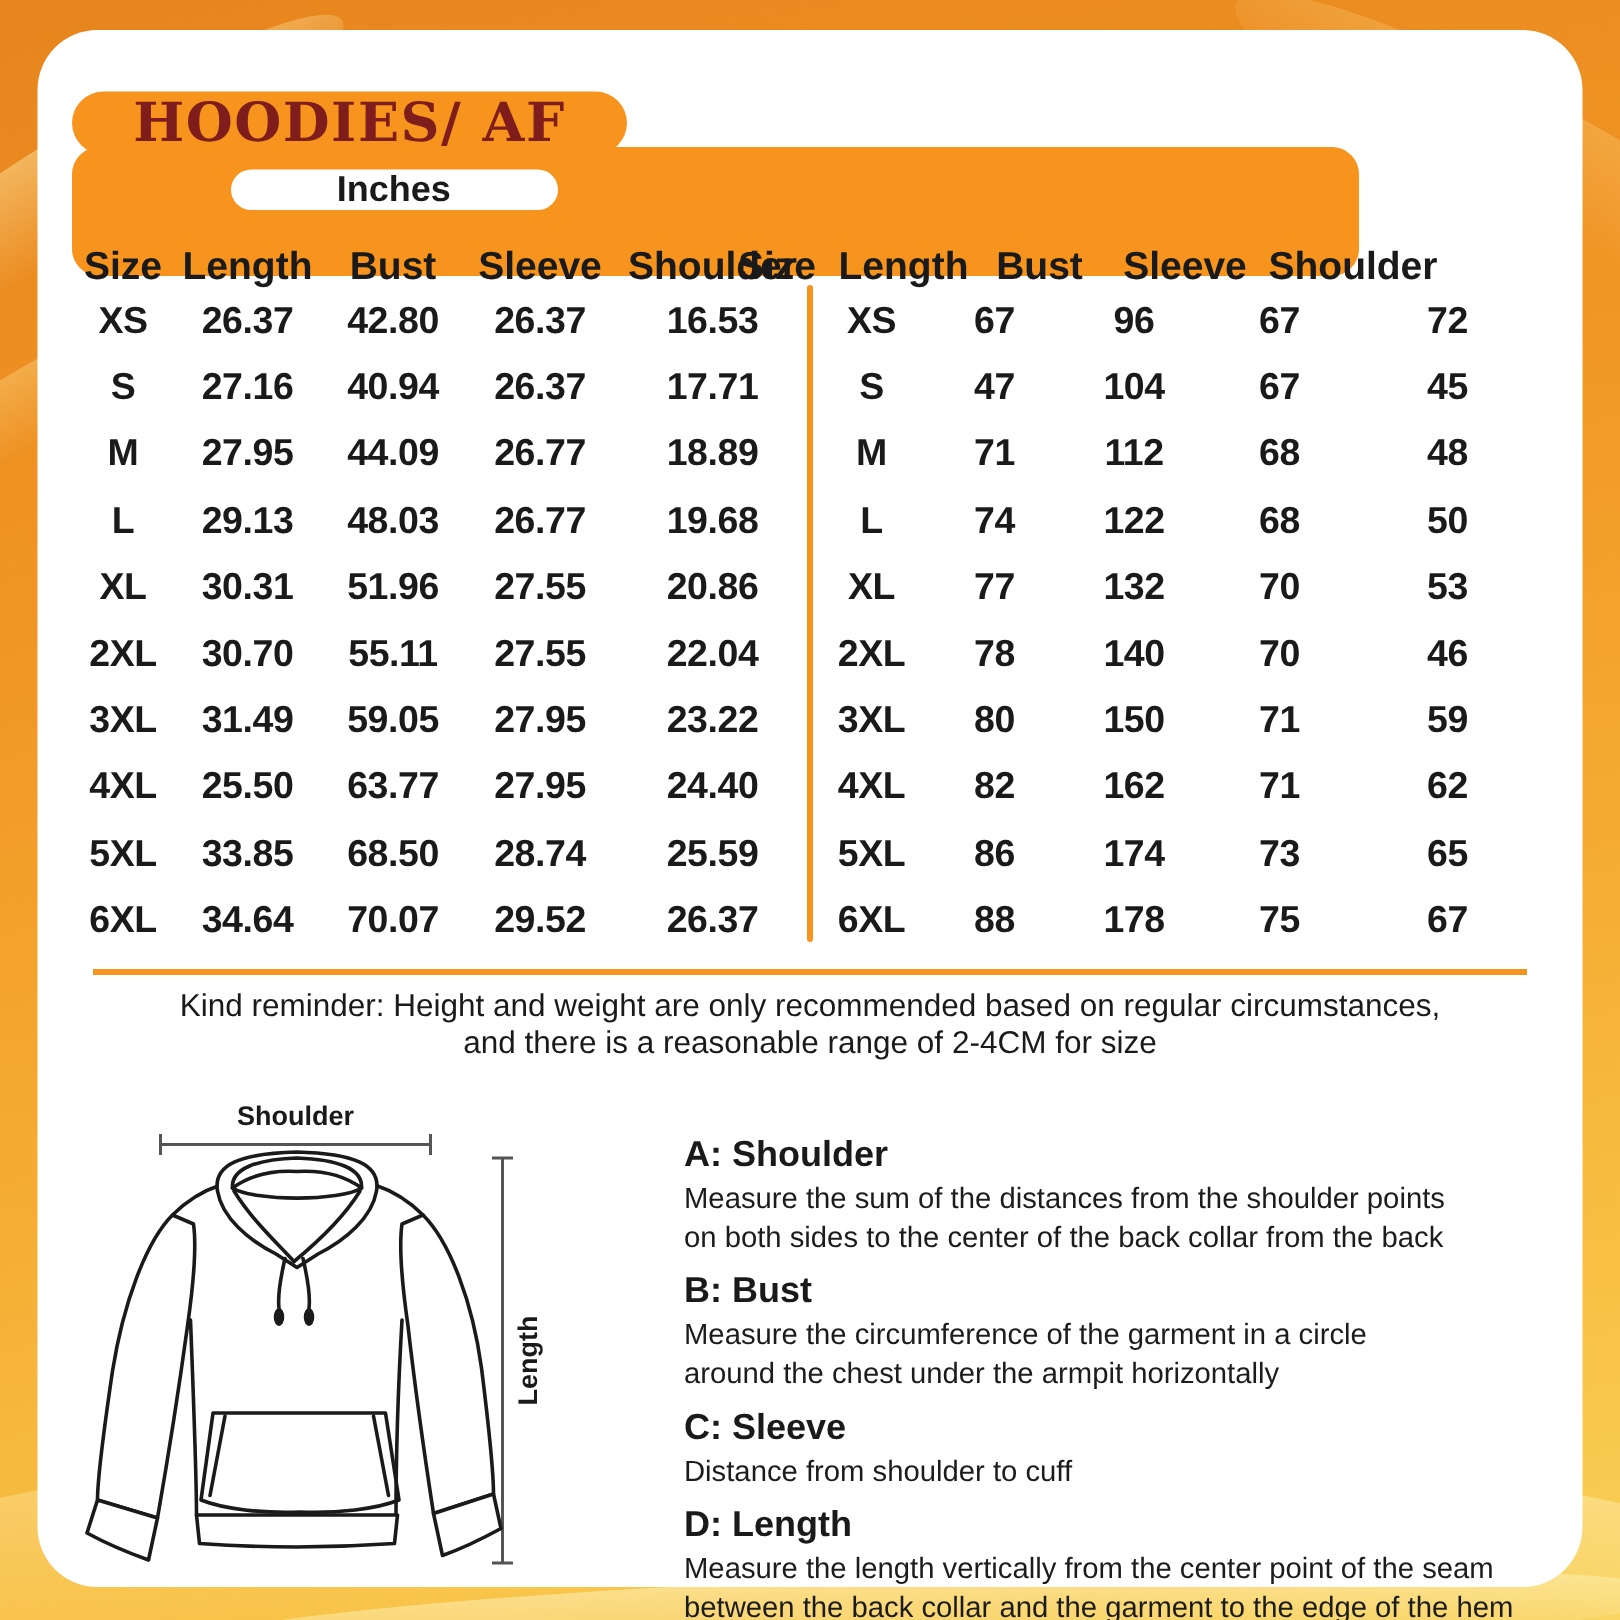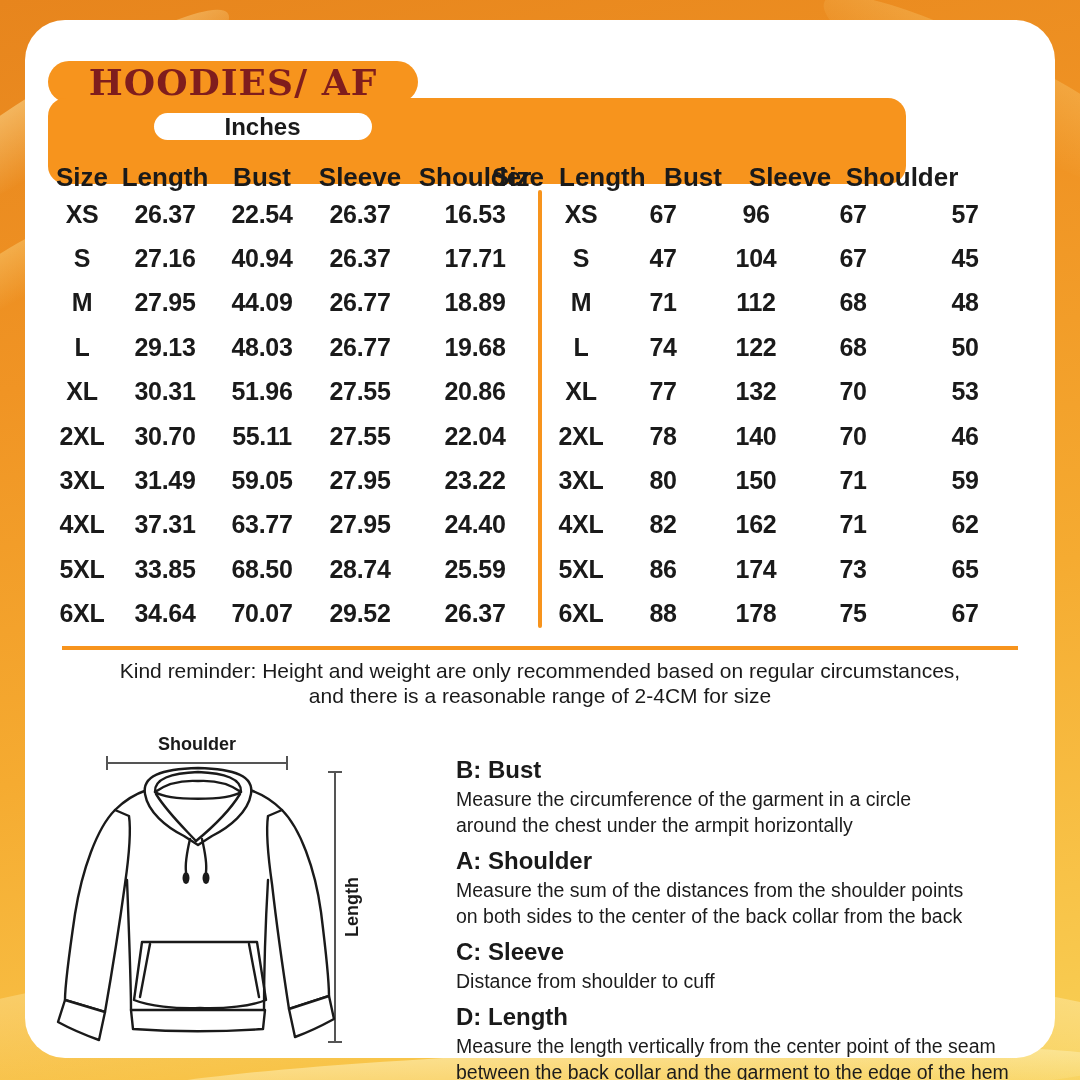--- a/index.html
+++ b/index.html
@@ -135,21 +135,21 @@
           <div>Sleeve</div>
           <div>Shoulder</div>
         </div>
     </div>
   </div>
 
   <div class="body-rows">
     <div class="tbody cols-in">
         <div>XS</div>
         <div>26.37</div>
-        <div>22.54</div>
+        <div>42.80</div>
         <div>26.37</div>
         <div>16.53</div>
         <div>S</div>
         <div>27.16</div>
         <div>40.94</div>
         <div>26.37</div>
         <div>17.71</div>
         <div>M</div>
         <div>27.95</div>
         <div>44.09</div>
@@ -169,41 +169,41 @@
         <div>30.70</div>
         <div>55.11</div>
         <div>27.55</div>
         <div>22.04</div>
         <div>3XL</div>
         <div>31.49</div>
         <div>59.05</div>
         <div>27.95</div>
         <div>23.22</div>
         <div>4XL</div>
-        <div>37.31</div>
+        <div>25.50</div>
         <div>63.77</div>
         <div>27.95</div>
         <div>24.40</div>
         <div>5XL</div>
         <div>33.85</div>
         <div>68.50</div>
         <div>28.74</div>
         <div>25.59</div>
         <div>6XL</div>
         <div>34.64</div>
         <div>70.07</div>
         <div>29.52</div>
         <div>26.37</div>
       </div>
     <div class="tbody cols-cm">
         <div>XS</div>
         <div>67</div>
         <div>96</div>
         <div>67</div>
-        <div>57</div>
+        <div>72</div>
         <div>S</div>
         <div>47</div>
         <div>104</div>
         <div>67</div>
         <div>45</div>
         <div>M</div>
         <div>71</div>
         <div>112</div>
         <div>68</div>
         <div>48</div>
@@ -300,28 +300,28 @@
         <path class="gline" d="M135 107 C132 120 130 132 131 140"></path>
         <path class="gline" d="M147 107 C150 120 152 132 151 140"></path>
         <ellipse cx="131" cy="146" rx="3.5" ry="6" fill="#1a1a1a"></ellipse>
         <ellipse cx="151" cy="146" rx="3.5" ry="6" fill="#1a1a1a"></ellipse>
       </g>
     </svg>
   </div>
 
   <div class="instructions">
       <div class="instr">
+        <div class="instr-head">A: Shoulder</div>
+        <div class="instr-body">Measure the sum of the distances from the shoulder points
+on both sides to the center of the back collar from the back</div>
+      </div>
+      <div class="instr">
         <div class="instr-head">B: Bust</div>
         <div class="instr-body">Measure the circumference of the garment in a circle
 around the chest under the armpit horizontally</div>
-      </div>
-      <div class="instr">
-        <div class="instr-head">A: Shoulder</div>
-        <div class="instr-body">Measure the sum of the distances from the shoulder points
-on both sides to the center of the back collar from the back</div>
       </div>
       <div class="instr">
         <div class="instr-head">C: Sleeve</div>
         <div class="instr-body">Distance from shoulder to cuff</div>
       </div>
       <div class="instr">
         <div class="instr-head">D: Length</div>
         <div class="instr-body">Measure the length vertically from the center point of the seam
 between the back collar and the garment to the edge of the hem</div>
       </div>

